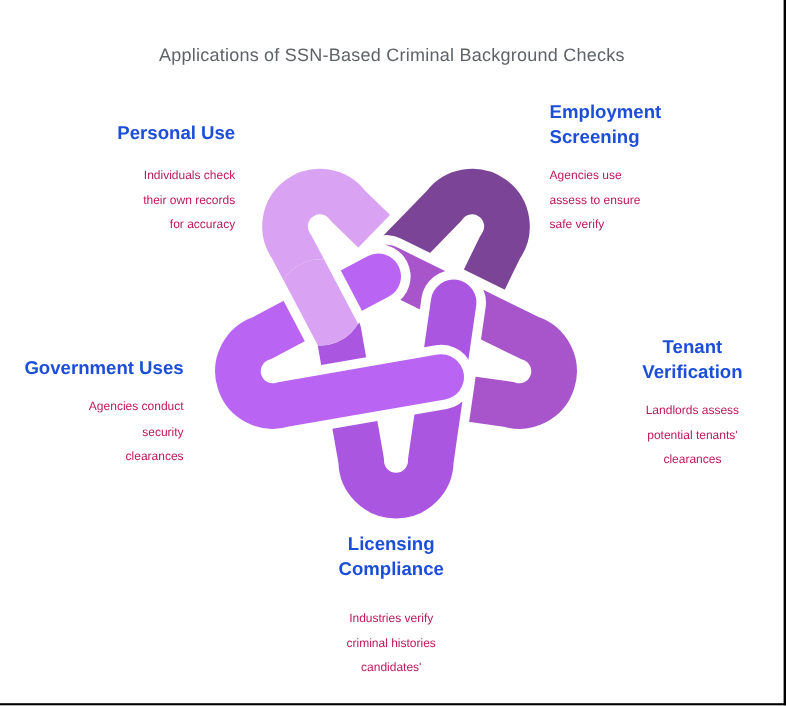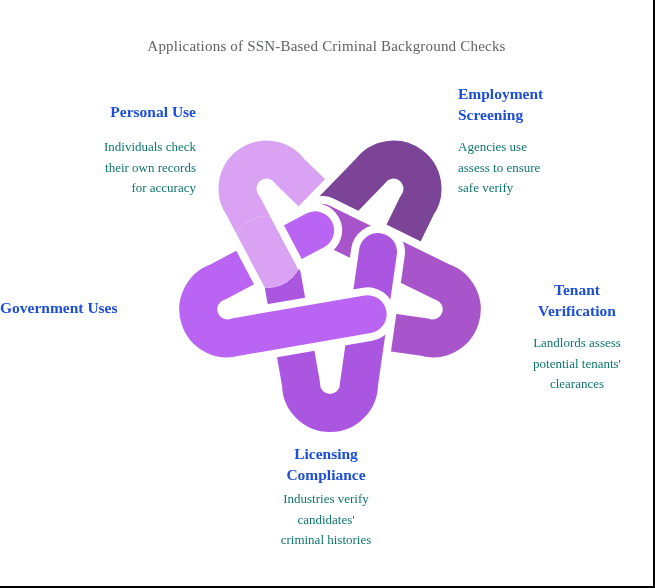--- a/index.html
+++ b/index.html
@@ -4,39 +4,39 @@
 <style>
   html,body{margin:0;padding:0;background:#fff;}
   .page{
     position:relative;
     width:655px;height:588px;
     box-sizing:border-box;
     background:#ffffff;
     border-right:2px solid #000;
     border-bottom:2px solid #000;
     overflow:hidden;
-    font-family:Liberation Serif, serif;
+    font-family:Liberation Sans, sans-serif;
   }
   #knot{position:absolute;left:0;top:0;}
   .title{
     position:absolute;top:38px;left:0;right:0;
     text-align:center;
     font-size:15px;color:#5f6368;
     letter-spacing:.2px;
   }
   .label{position:absolute;}
   .label .heading{font-weight:bold;font-size:15.5px;line-height:21px;color:#1d4ed8;}
-  .label .body{font-size:13px;line-height:20.5px;color:#0f766e;margin-top:12px;}
+  .label .body{font-size:10px;line-height:20.5px;color:#be185d;margin-top:12px;}
   .lbl-personal{top:101px;left:20px;width:176px;text-align:right;}
   .lbl-personal .body{margin-top:15px;}
   .lbl-employment{top:83px;left:458px;width:166px;text-align:left;}
   .lbl-tenant{top:279px;left:502px;width:150px;text-align:center;}
-  .lbl-government{top:297px;left:0;width:153px;}
+  .lbl-government{top:297px;left:0;width:153px;text-align:right;}
   .lbl-licensing{top:443px;left:226px;width:200px;text-align:center;}
-  .lbl-licensing .body{margin-top:4px;}
+  .lbl-licensing .body{margin-top:21px;}
 </style>
 </head>
 <body>
 
 <div class="page">
 
   <svg id="knot" width="655" height="588" viewBox="0 0 655 588">
     <defs>
       <clipPath id="patch-clip" clipPathUnits="userSpaceOnUse">
         <circle cx="267" cy="252" r="36"></circle>
@@ -107,24 +107,29 @@
     </div>
   </div>
 
   <div class="label lbl-licensing">
     <div class="heading">
       <div>Licensing</div>
       <div>Compliance</div>
     </div>
     <div class="body">
       <div>Industries verify</div>
+      <div>criminal histories</div>
       <div>candidates'</div>
-      <div>criminal histories</div>
     </div>
   </div>
 
   <div class="label lbl-government">
     <div class="heading">
       <div>Government Uses</div>
     </div>
+    <div class="body">
+      <div>Agencies conduct</div>
+      <div>security</div>
+      <div>clearances</div>
+    </div>
   </div>
 
 </div>
 
 </body></html>

